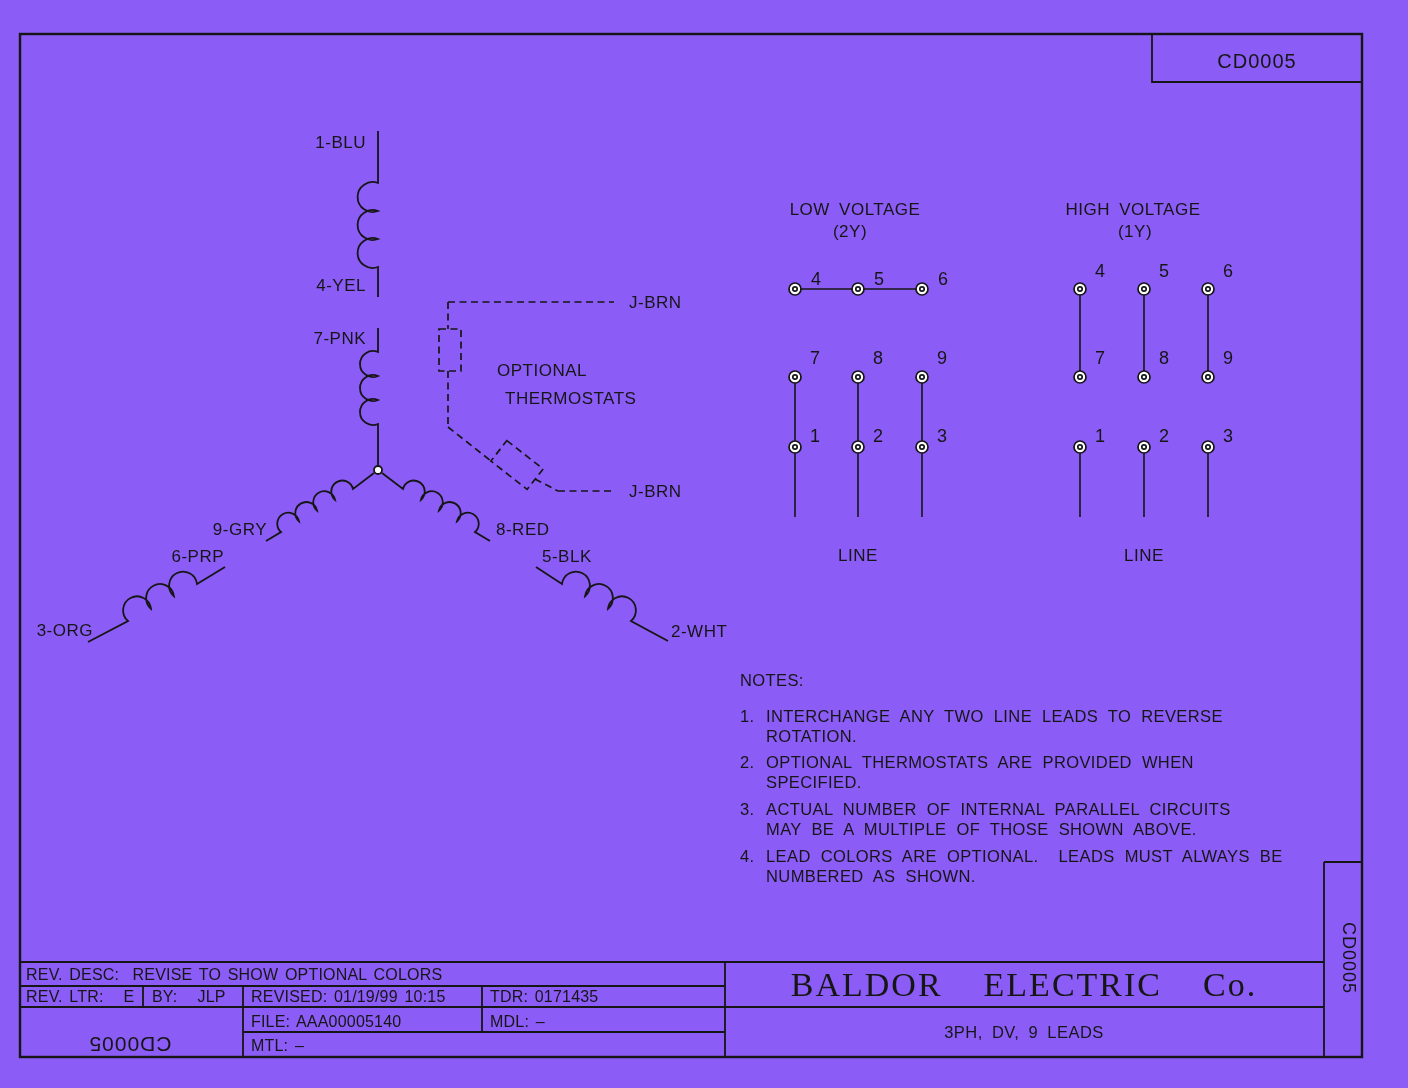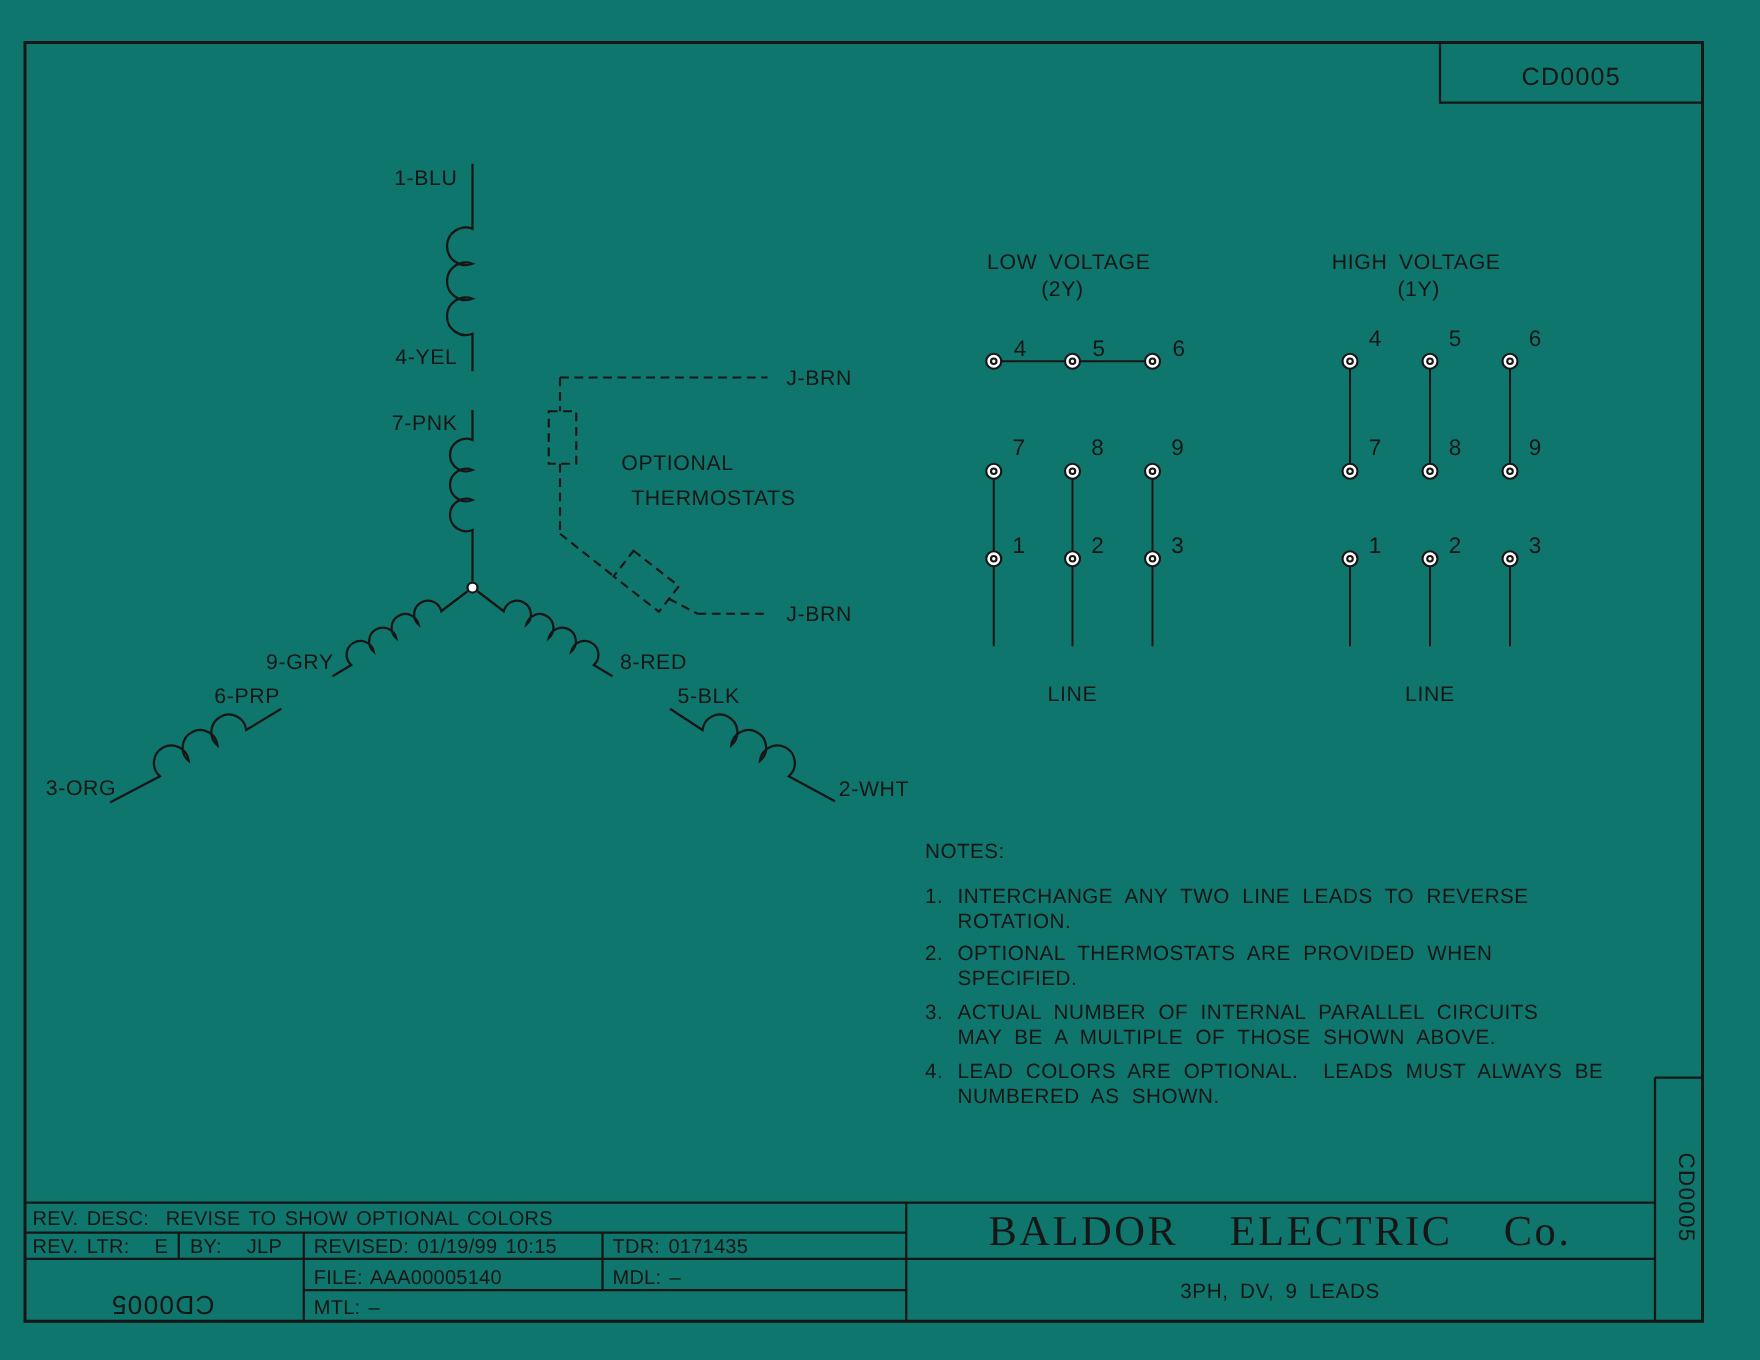--- a/index.html
+++ b/index.html
@@ -1,16 +1,16 @@
 <!DOCTYPE html>
 <html><head>
 <meta charset="utf-8">
 <style>
   html,body{margin:0;padding:0;background:#fff;}
-  .sheet{position:relative;width:1408px;height:1088px;background:#0f766e;}
+  .sheet{position:relative;width:1408px;height:1088px;background:#8b5cf6;}
   svg{position:absolute;left:0;top:0;}
   svg text{
     font-family:"Liberation Sans",sans-serif;
     fill:#161616;
     white-space:pre;
   }
   .ln{stroke:#161616;stroke-width:1.8;fill:none;}
   .ln-thin{stroke:#161616;stroke-width:1.6;fill:none;}
   .ln-border{stroke:#161616;stroke-width:2.4;fill:none;}
   .dash{stroke:#161616;stroke-width:1.7;fill:none;stroke-dasharray:7 4.5;}

